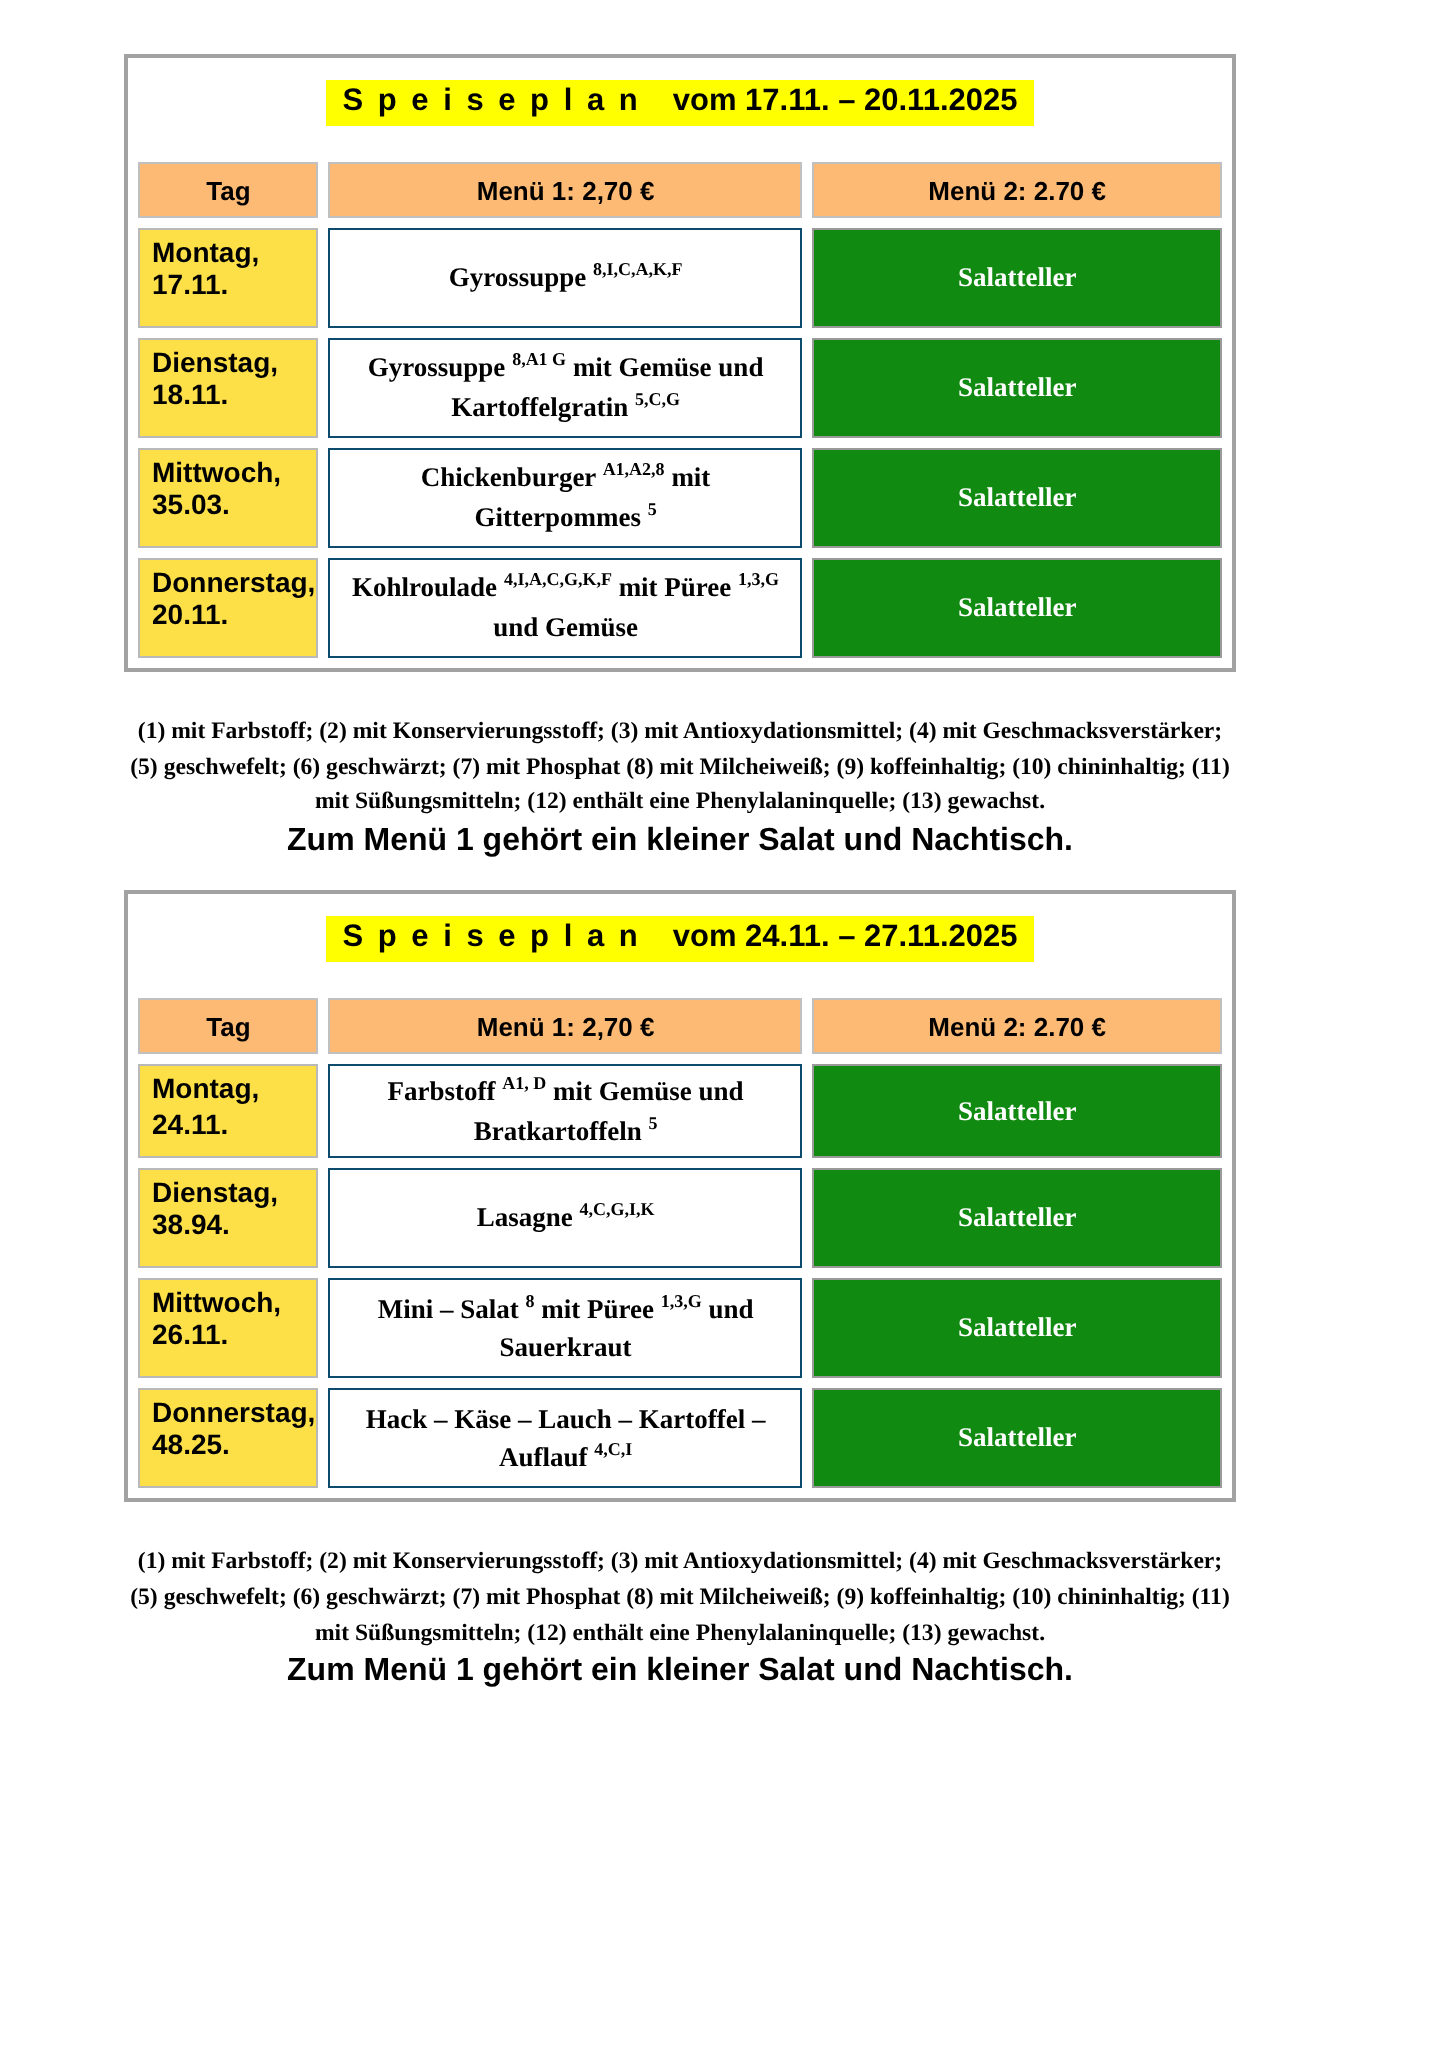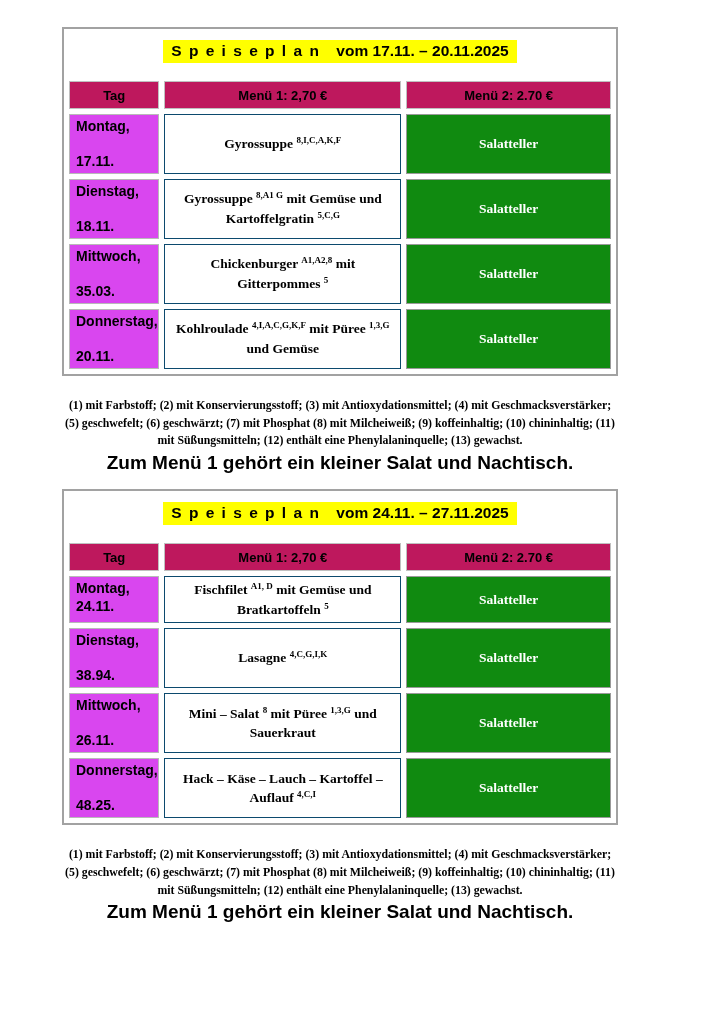--- a/index.html
+++ b/index.html
@@ -39,41 +39,41 @@
     padding: 2px 8px 3px 8px;
     font-weight: bold;
     font-size: 15.5px;
     white-space: nowrap;
   }
   .plan-word { letter-spacing: 1.5px; }
   .plan-range { margin-left: 16px; }
 
   
   td.hdr {
-    background: #be185d;
+    background: #fdba74;
     border: 1px solid #c0c0c0;
     font-weight: bold;
     font-size: 13px;
     text-align: center;
     height: 28px;
     padding: 2px;
   }
 
   
   td.day-cell {
     border: 1px solid #b9b9b9;
-    background: #d946ef;
+    background: #fde047;
     font-weight: bold;
     font-size: 14px;
     text-align: left;
     vertical-align: top;
     padding: 3px 2px 4px 6px;
     height: 50px;
   }
-  .date-label { margin-top: 19px; }
+  .date-label { }
   tr.compact td.day-cell { height: 40px; }
   tr.compact .date-label { margin-top: 2px; }
 
   td.menu1-cell {
     border: 1px solid #0c4a6e;
     background: #fff;
     font-family: "Liberation Serif", serif;
     font-weight: bold;
     font-size: 13.5px;
     text-align: center;
@@ -105,21 +105,21 @@
   .allergen-text {
     font-family: "Liberation Serif", serif;
     font-size: 11.8px;
     line-height: 1.5;
     text-align: center;
     font-weight: bold;
   }
   .bold-note {
     font-family: "Liberation Sans", sans-serif;
     font-weight: bold;
-    font-size: 19px;
+    font-size: 16px;
     margin-top: 2px;
   }
   .week2 { margin-top: 1px; }
 </style>
 </head>
 <body>
 
 <div class="page">
 
   <table class="menu-table">
@@ -196,21 +196,21 @@
         <td class="hdr">Tag</td>
         <td class="hdr">Menü 1: 2,70 €</td>
         <td class="hdr">Menü 2: 2.70 €</td>
       </tr>
 
       <tr class="compact">
         <td class="day-cell">
           <div class="day-label">Montag,</div>
           <div class="date-label">24.11.</div>
         </td>
-        <td class="menu1-cell"><span>Fischfilet </span><sup>A1, D</sup><span> mit Gemüse und Bratkartoffeln </span><sup>5</sup></td>
+        <td class="menu1-cell"><span>Farbstoff </span><sup>A1, D</sup><span> mit Gemüse und Bratkartoffeln </span><sup>5</sup></td>
         <td class="menu2-cell">Salatteller</td>
       </tr>
       <tr>
         <td class="day-cell">
           <div class="day-label">Dienstag,</div>
           <div class="date-label">38.94.</div>
         </td>
         <td class="menu1-cell"><span>Lasagne </span><sup>4,C,G,I,K</sup></td>
         <td class="menu2-cell">Salatteller</td>
       </tr>

